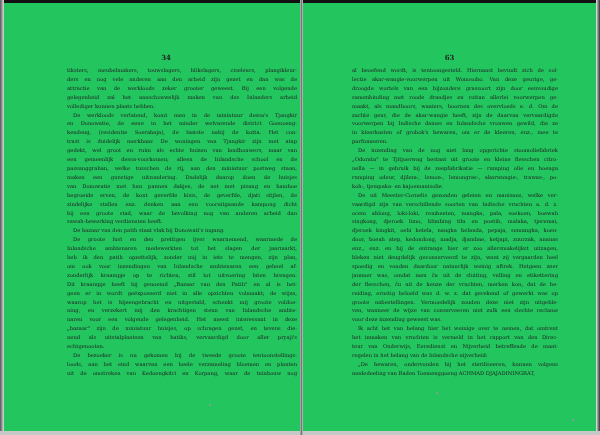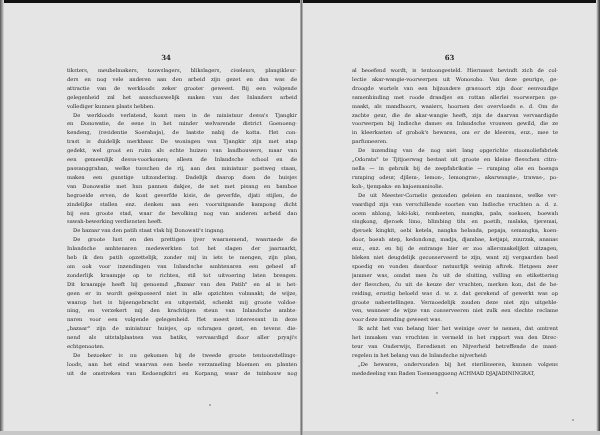--- a/index.html
+++ b/index.html
@@ -4,21 +4,21 @@
 <style>
   html, body { margin: 0; padding: 0; }
   body {
     width: 600px; height: 435px; overflow: hidden;
     background: #ffffff;
     font-family: "DejaVu Serif", "Liberation Serif", serif;
     position: relative;
   }
   .scan {
     position: absolute; left: 0; top: 0; width: 600px; height: 435px;
-    background: #e5e5e5;
+    background: #22c55e;
   }
   .top-edge {
     position: absolute; left: 0; top: 0; width: 600px; height: 3px; background: #111;
   }
   .bottom-edge {
     position: absolute; left: 0; top: 431px; width: 600px; height: 4px; background: #c8c8c8;
   }
   .left-edge {
     position: absolute; left: 0; top: 0; width: 4px; height: 435px;
     background: linear-gradient(to right, #555 0, #999 2px, #ddd 4px);

